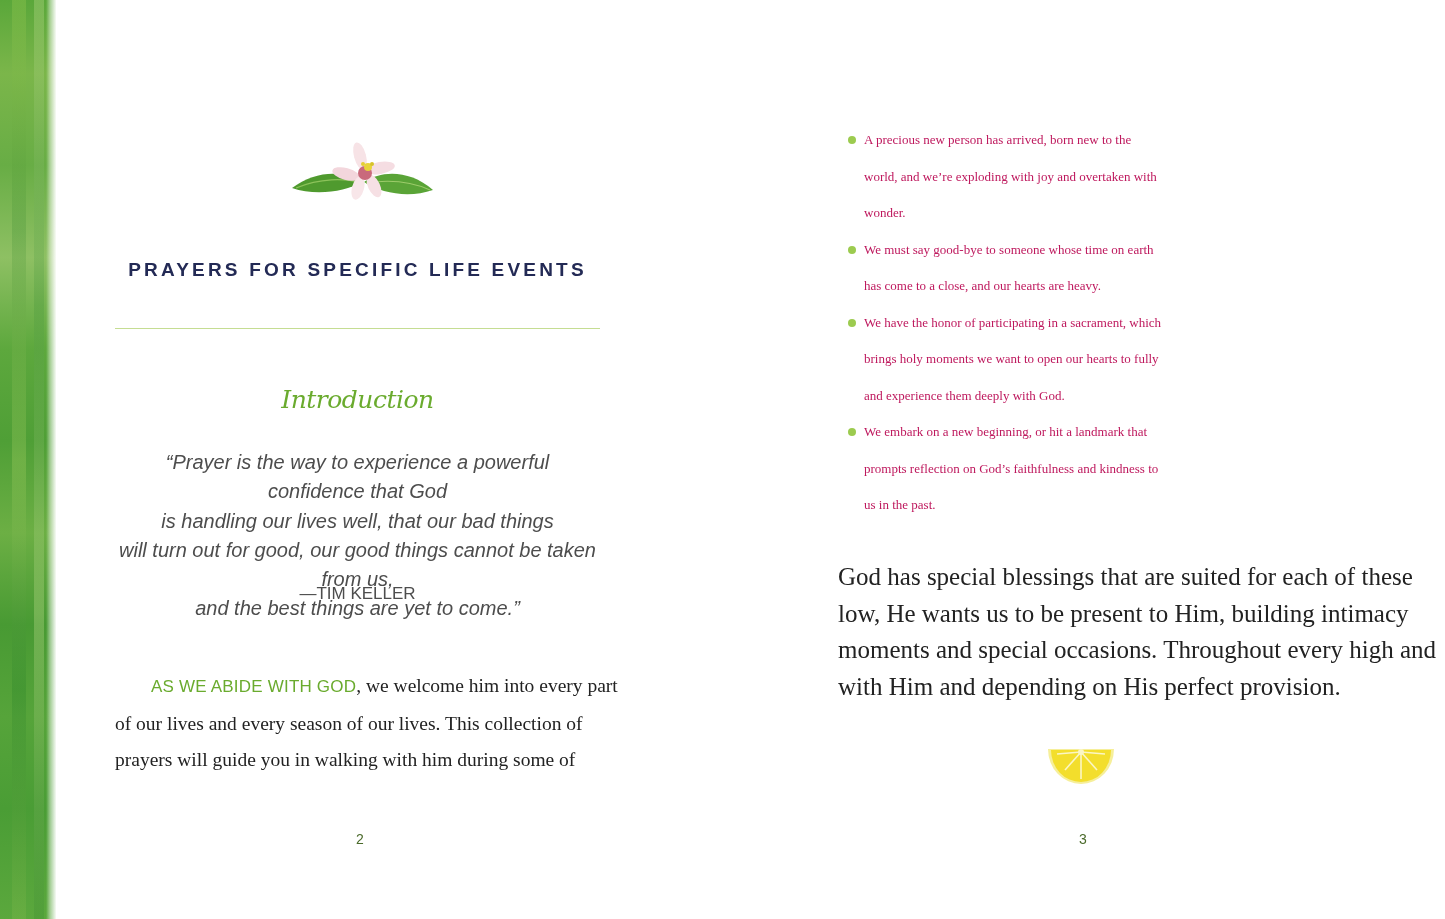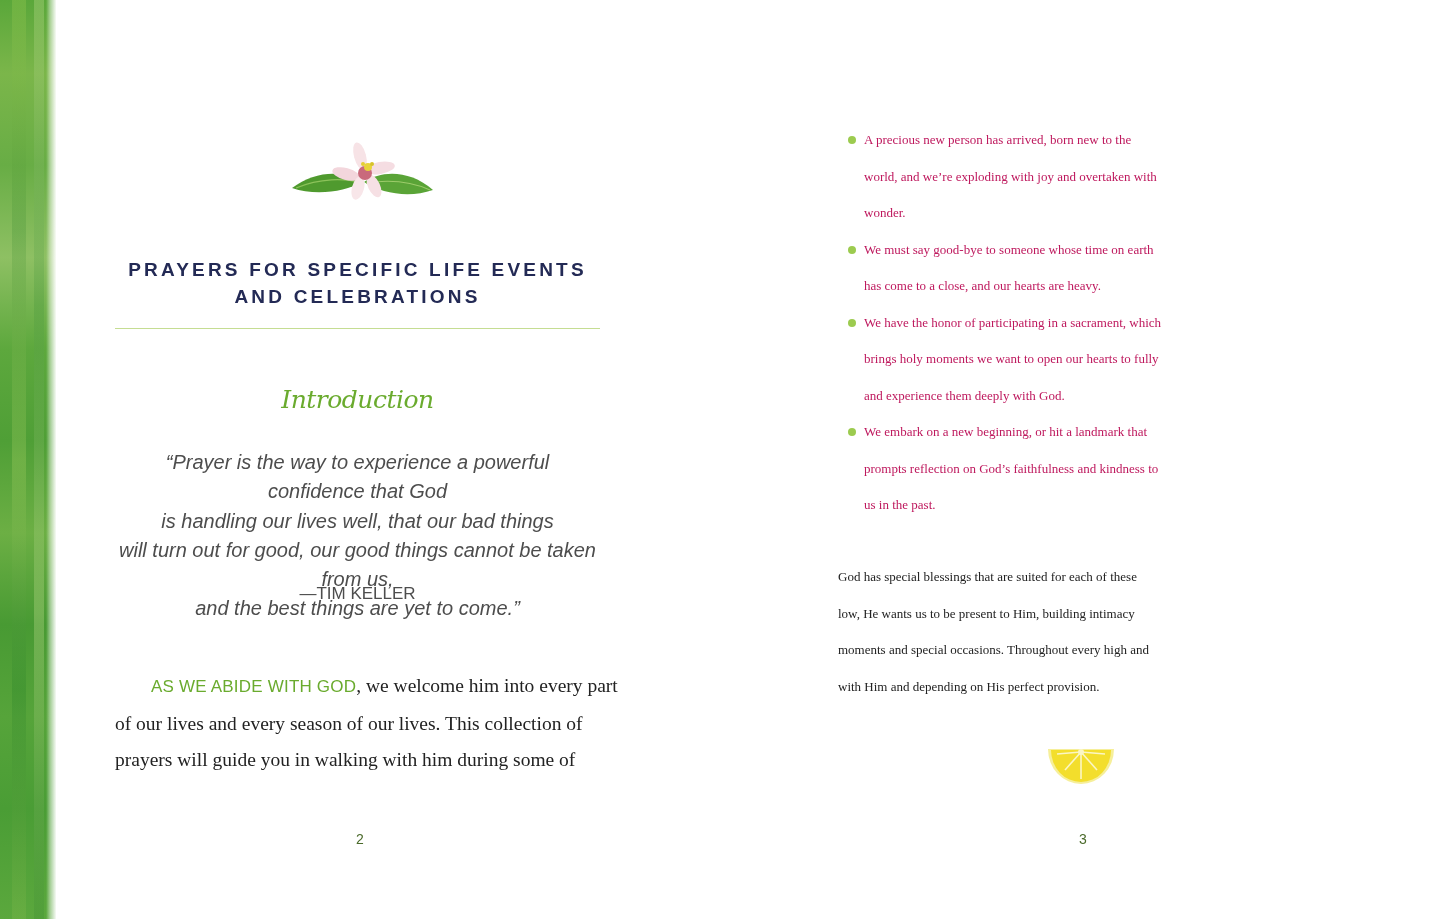--- a/index.html
+++ b/index.html
@@ -73,21 +73,21 @@
     .bullets { position: absolute; left: 0; top: 122px; width: 500px; list-style: none; }
     .bullet { position: relative; padding-left: 26px; font-size: 13px; line-height: 36.5px; color: #be185d; }
     .bullet .dot {
       position: absolute; left: 10px; top: 14px; width: 8px; height: 8px; border-radius: 50%;
       background: #9ccb4f;
     }
     .bullet .line { display: block; white-space: nowrap; }
 
     .body-right {
       position: absolute; left: 0; top: 559px; width: 500px;
-      font-size: 13px; line-height: 36.5px; color: #222;
+      font-size: 25px; line-height: 36.5px; color: #222;
     }
     .body-right .line { display: block; white-space: nowrap; }
 
     .lemon { position: absolute; left: 209px; top: 748px; width: 68px; height: 38px; }
     .page-num.right { left: 241px; }
   </style>
 </head>
 <body>
 
 <div class="spread">
@@ -107,21 +107,20 @@
       <ellipse cx="68" cy="48" rx="6" ry="12" fill="#f8e6e9" transform="rotate(15 68 48)"></ellipse>
       <ellipse cx="84" cy="46" rx="6" ry="12" fill="#f6e0e4" transform="rotate(-25 84 46)"></ellipse>
       <circle cx="75" cy="33" r="7" fill="#c96a7c"></circle>
       <circle cx="78" cy="27" r="4" fill="#e8d43a"></circle>
       <circle cx="82" cy="24" r="2" fill="#d7c22a"></circle>
       <circle cx="73" cy="24" r="2" fill="#e3cf35"></circle>
     </svg>
 
     <div class="section-title">
       <div>PRAYERS FOR SPECIFIC LIFE EVENTS</div>
-      <div>AND CELEBRATIONS</div>
     </div>
     <div class="title-rule"></div>
 
     <div class="intro-script">Introduction</div>
 
     <div class="quote">
       <div>“Prayer is the way to experience a powerful confidence that God</div>
       <div>is handling our lives well, that our bad things</div>
       <div>will turn out for good, our good things cannot be taken from us,</div>
       <div>and the best things are yet to come.”</div>

